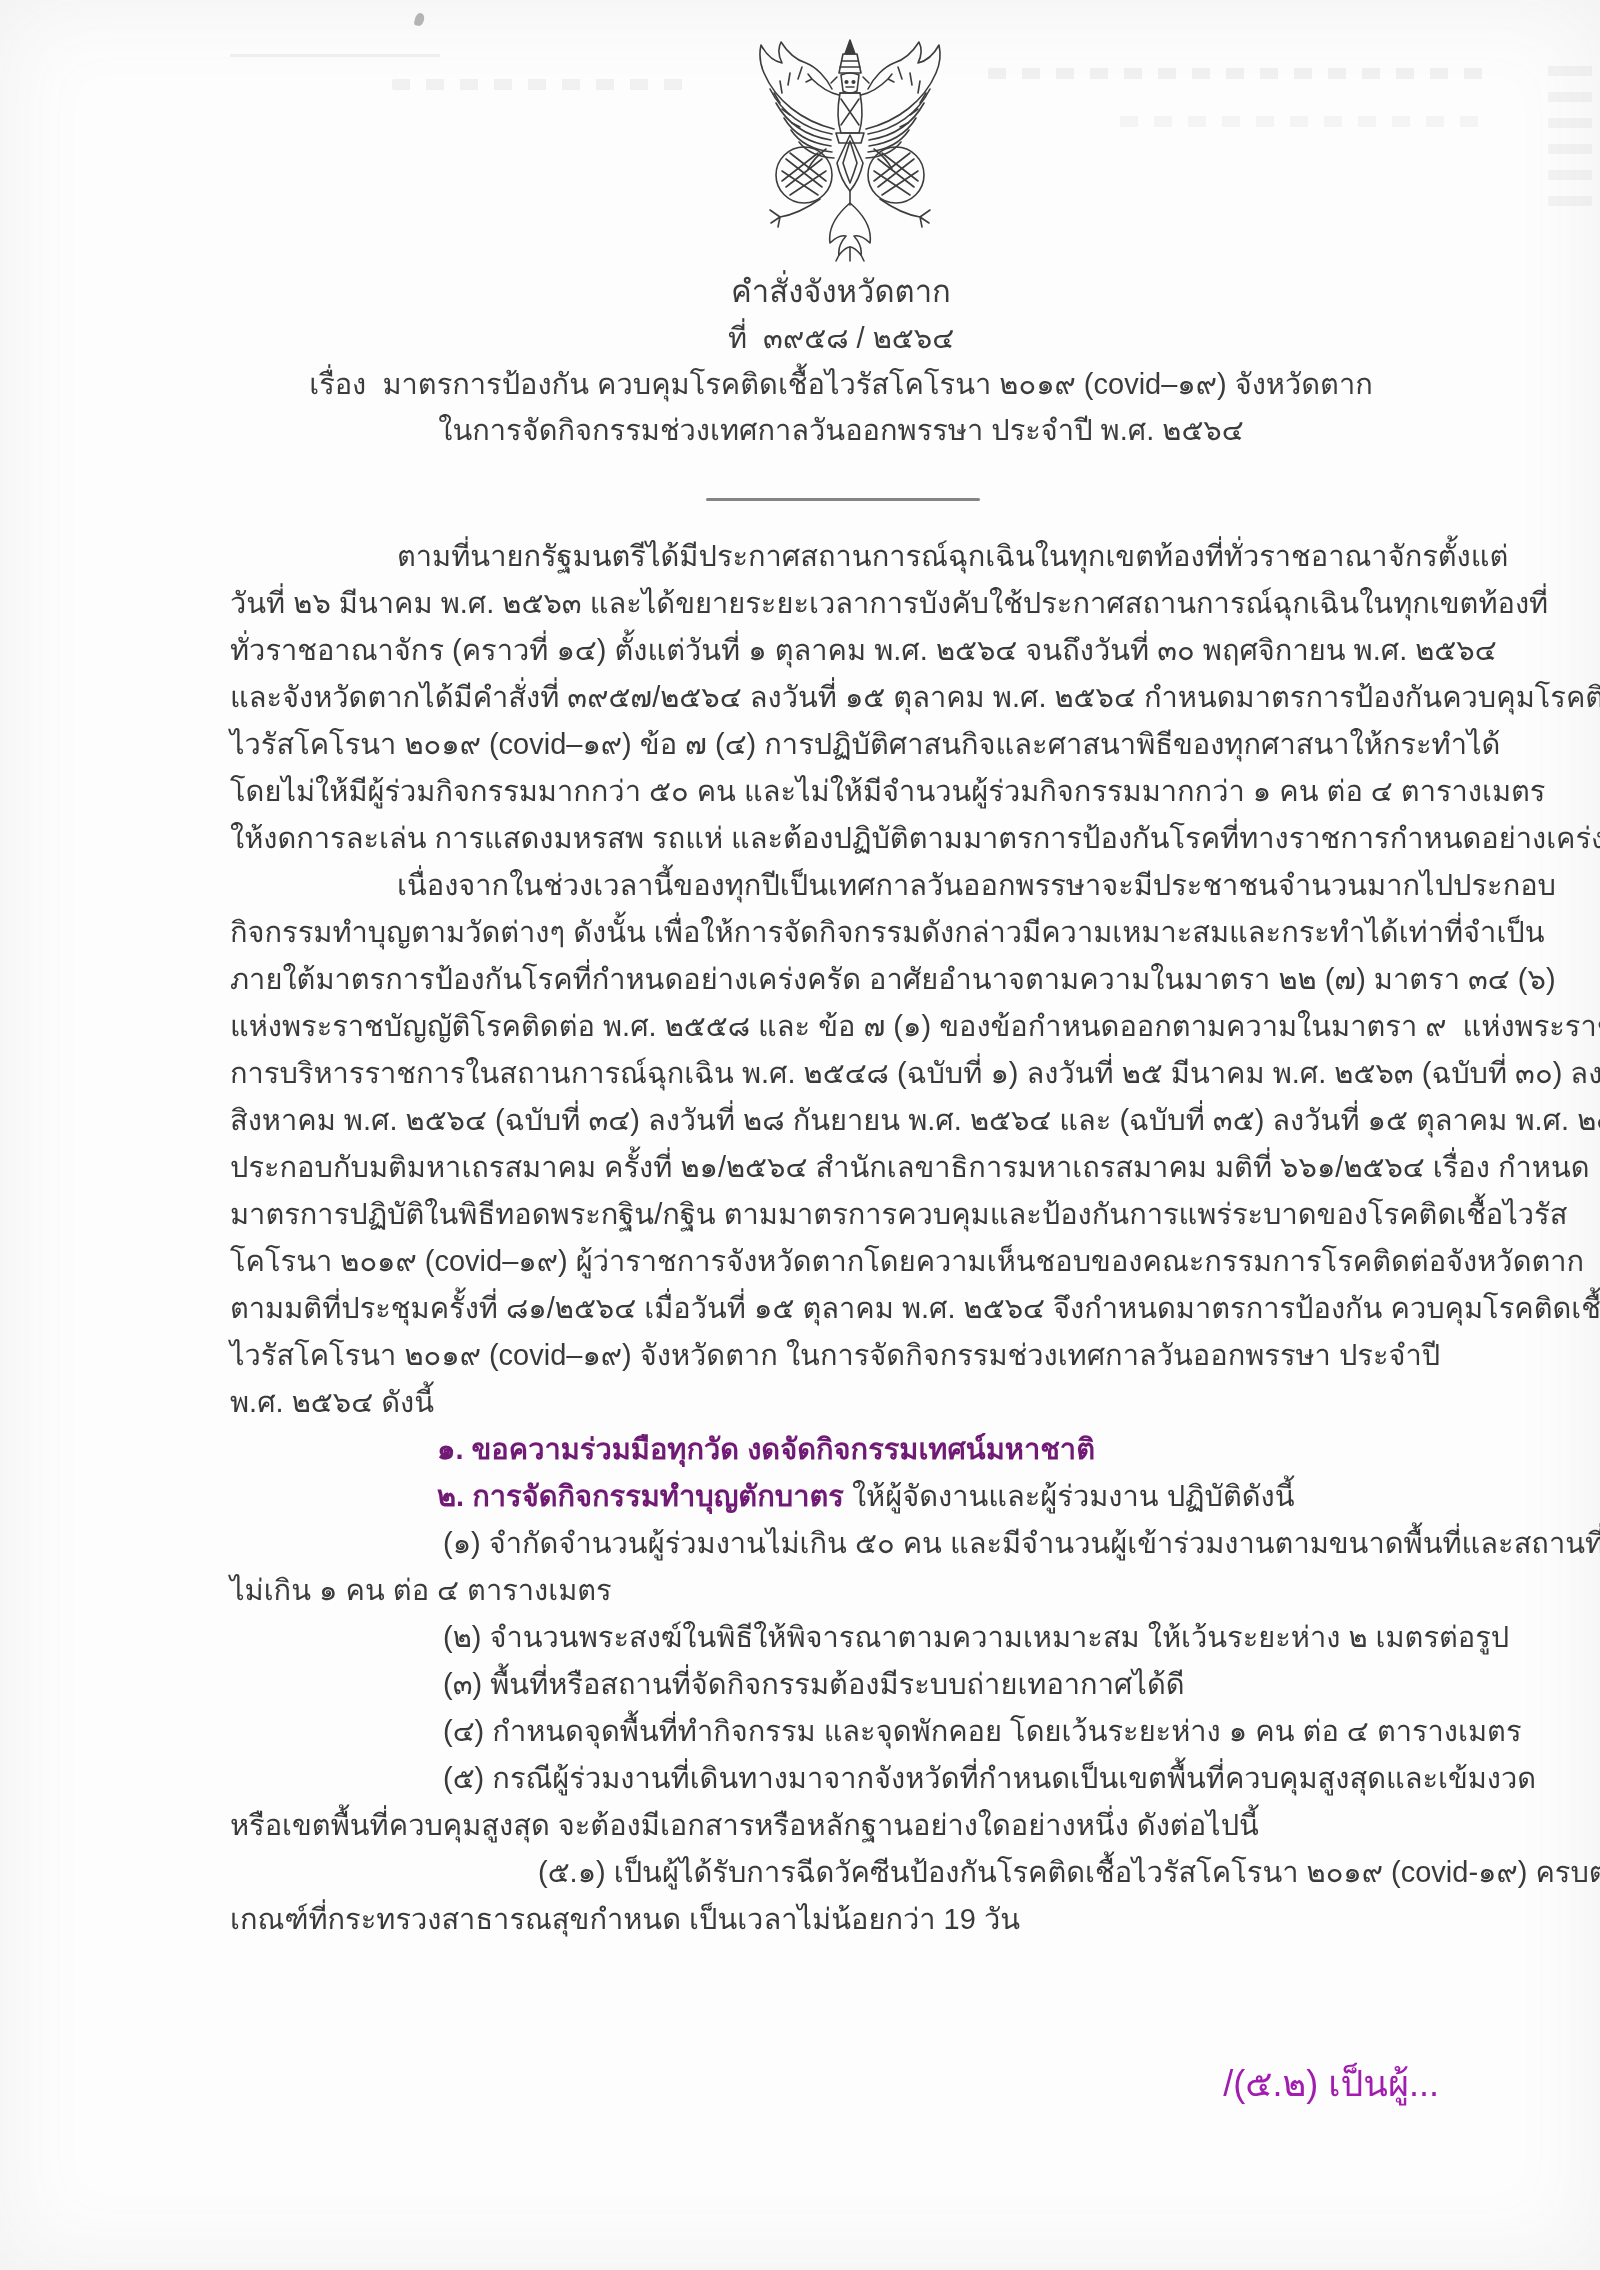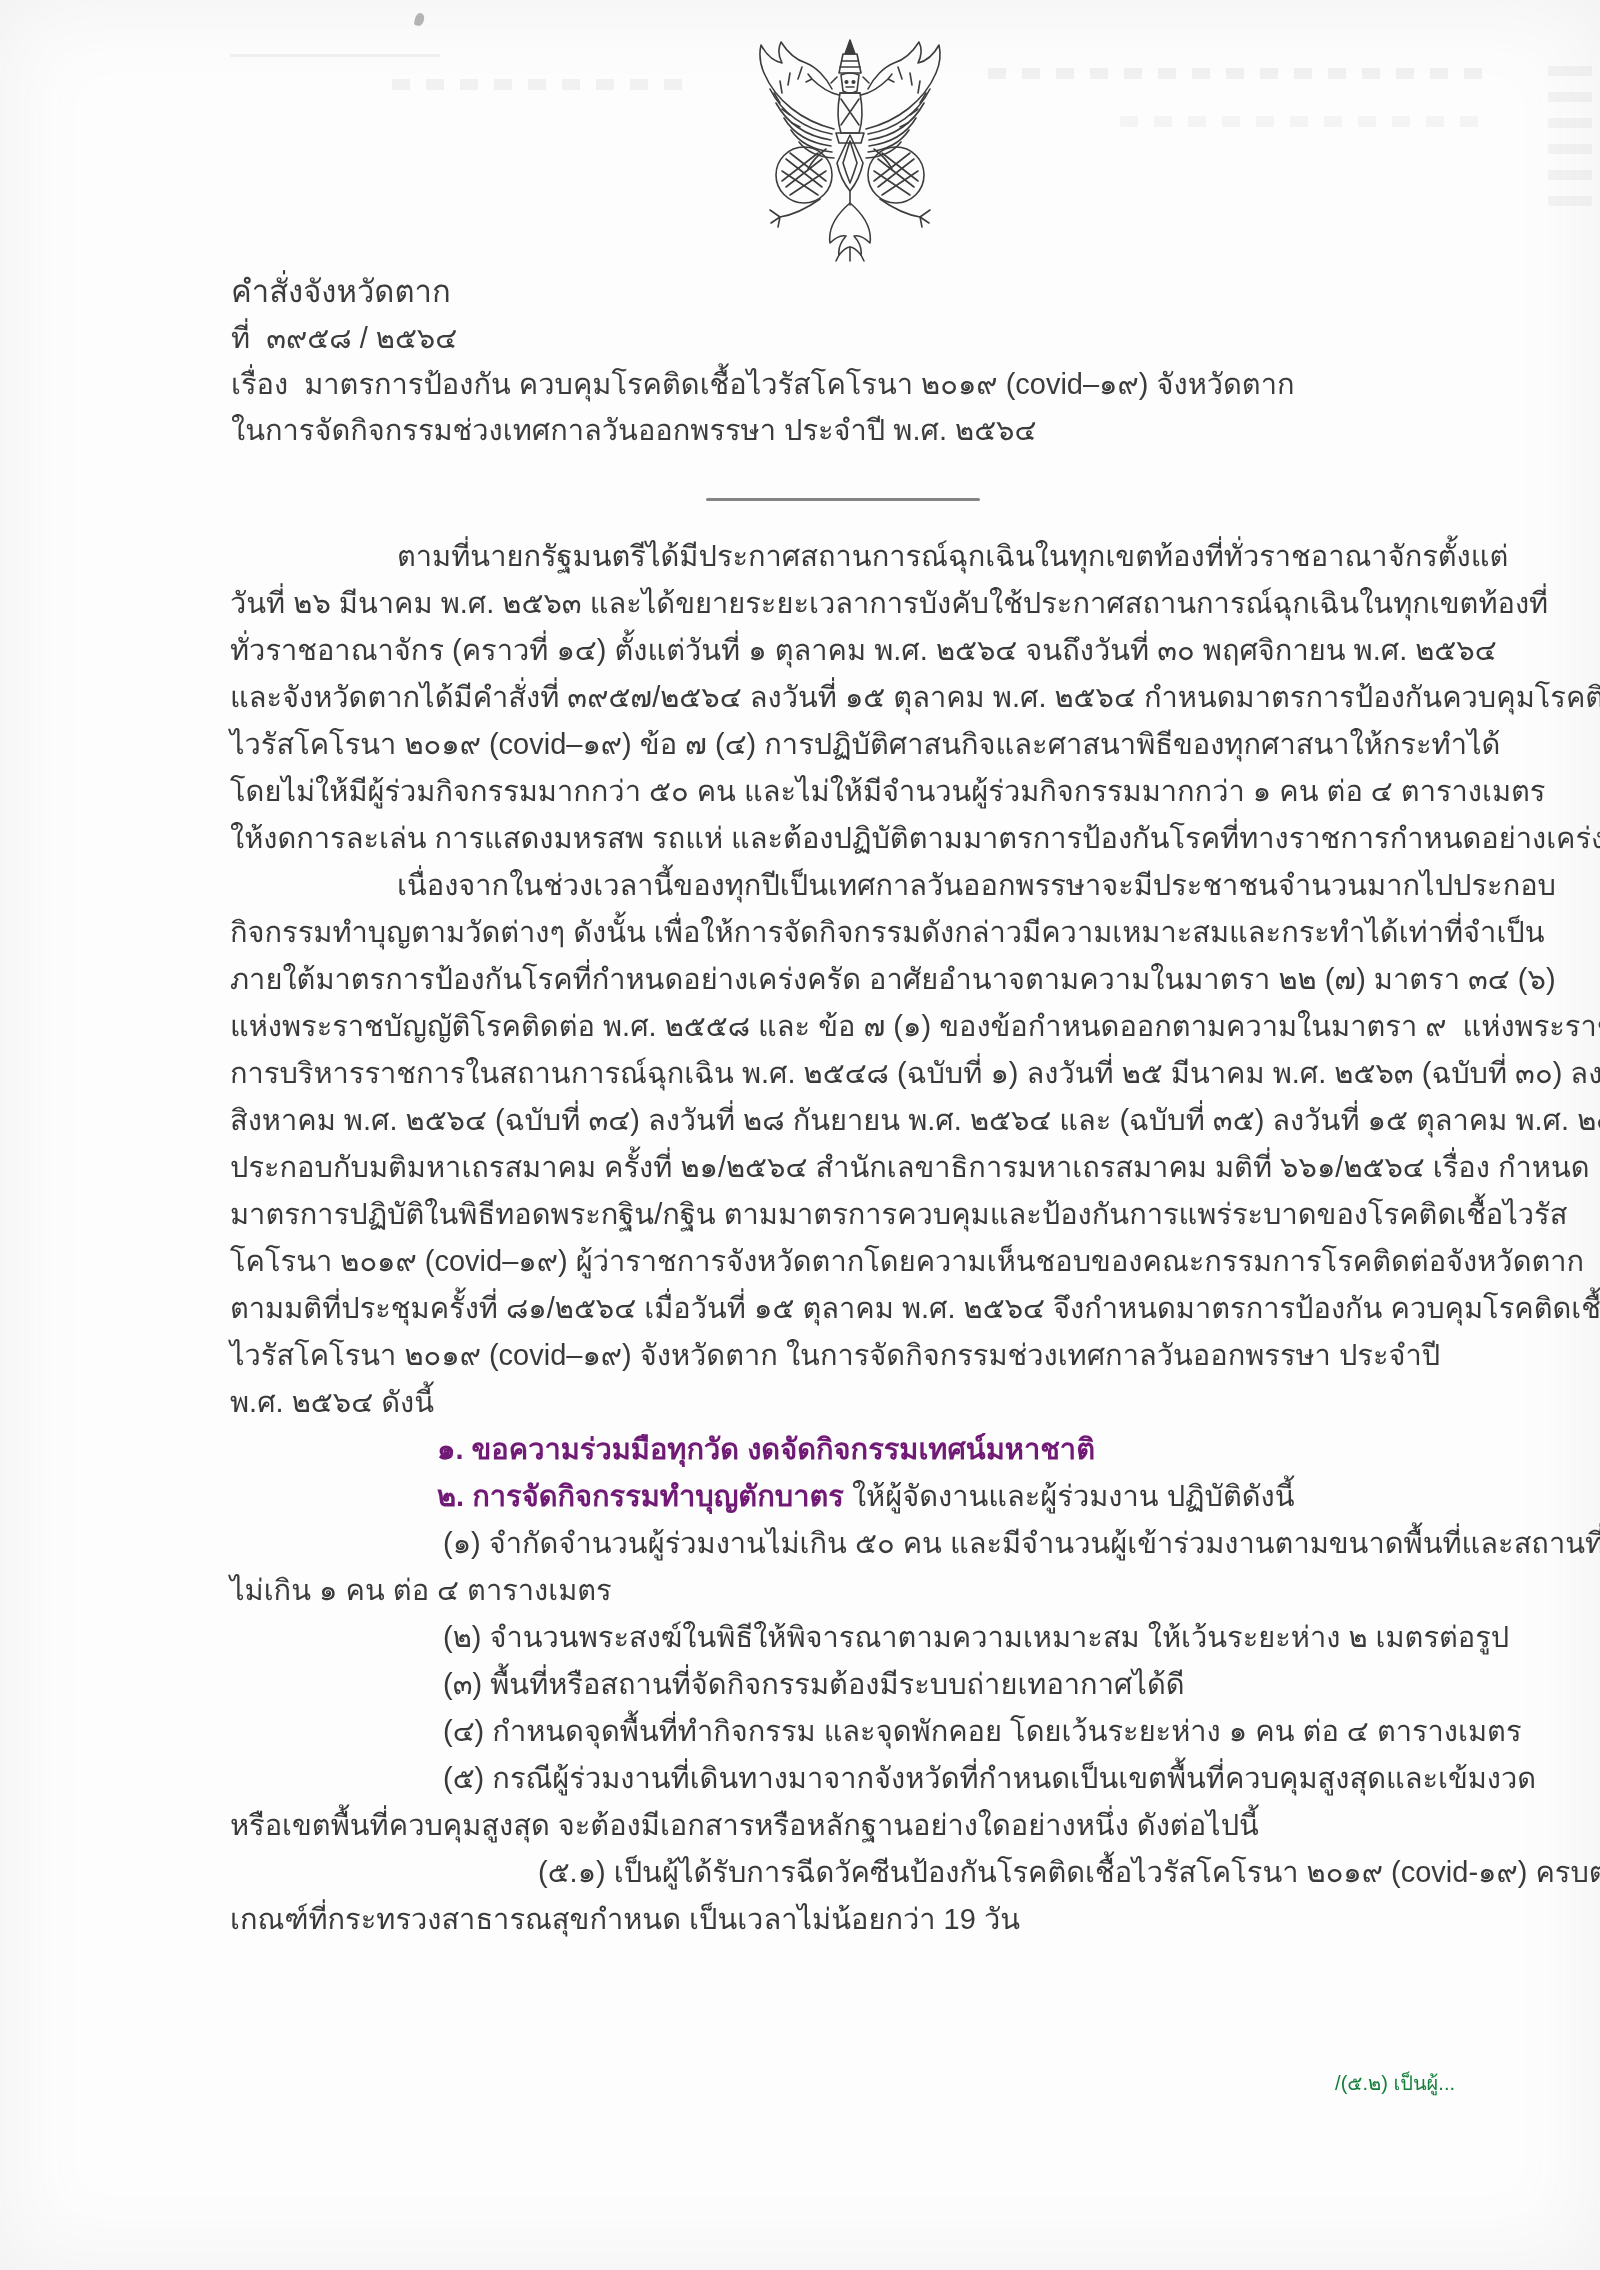--- a/index.html
+++ b/index.html
@@ -12,40 +12,41 @@
     overflow:hidden;
   }
   .page::before{
     content:'';position:absolute;inset:0;pointer-events:none;
     box-shadow:inset 0 0 90px rgba(110,110,110,0.09);
     z-index:5;
   }
   .emblem{position:absolute;left:742px;top:36px;width:216px;height:228px;}
   .header{
     position:absolute;left:231px;top:269px;width:1220px;
+    text-align:center;
   }
   .hline{line-height:46px;font-size:29px;white-space:pre;color:#3c3c3c;}
   .h-title{font-size:31px;}
   .divider{
     position:absolute;left:706px;top:498px;width:274px;height:3px;
     background:#6f6f6f;border-radius:2px;opacity:.85;
   }
   .body-text{position:absolute;left:230px;top:520px;width:1228px;margin-top:13px;}
   .line{
     height:47px;line-height:47px;font-size:29px;
     white-space:pre;color:#3a3a3a;
   }
   .ind-para{padding-left:167px;}
   .ind-item{padding-left:207px;}
   .ind-sub{padding-left:213px;}
   .ind-sub2{padding-left:308px;}
   .b{font-weight:bold;color:#701a75;}
   .footer-note{
-    position:absolute;top:2060px;right:145px;
-    font-size:20px;line-height:47px;color:#15803d;white-space:pre;
+    position:absolute;top:2060px;right:161px;
+    font-size:36px;line-height:47px;color:#a21caf;white-space:pre;
   }
   
   .dot-artifact{
     position:absolute;left:415px;top:13px;width:9px;height:13px;
     background:#a9a9a9;border-radius:50% 50% 55% 25%;
     transform:rotate(14deg);opacity:.85;
   }
   .bleed{
     position:absolute;height:11px;border-radius:2px;
     background:repeating-linear-gradient(90deg,#e4e4e4 0 18px,rgba(255,255,255,0) 18px 34px);

